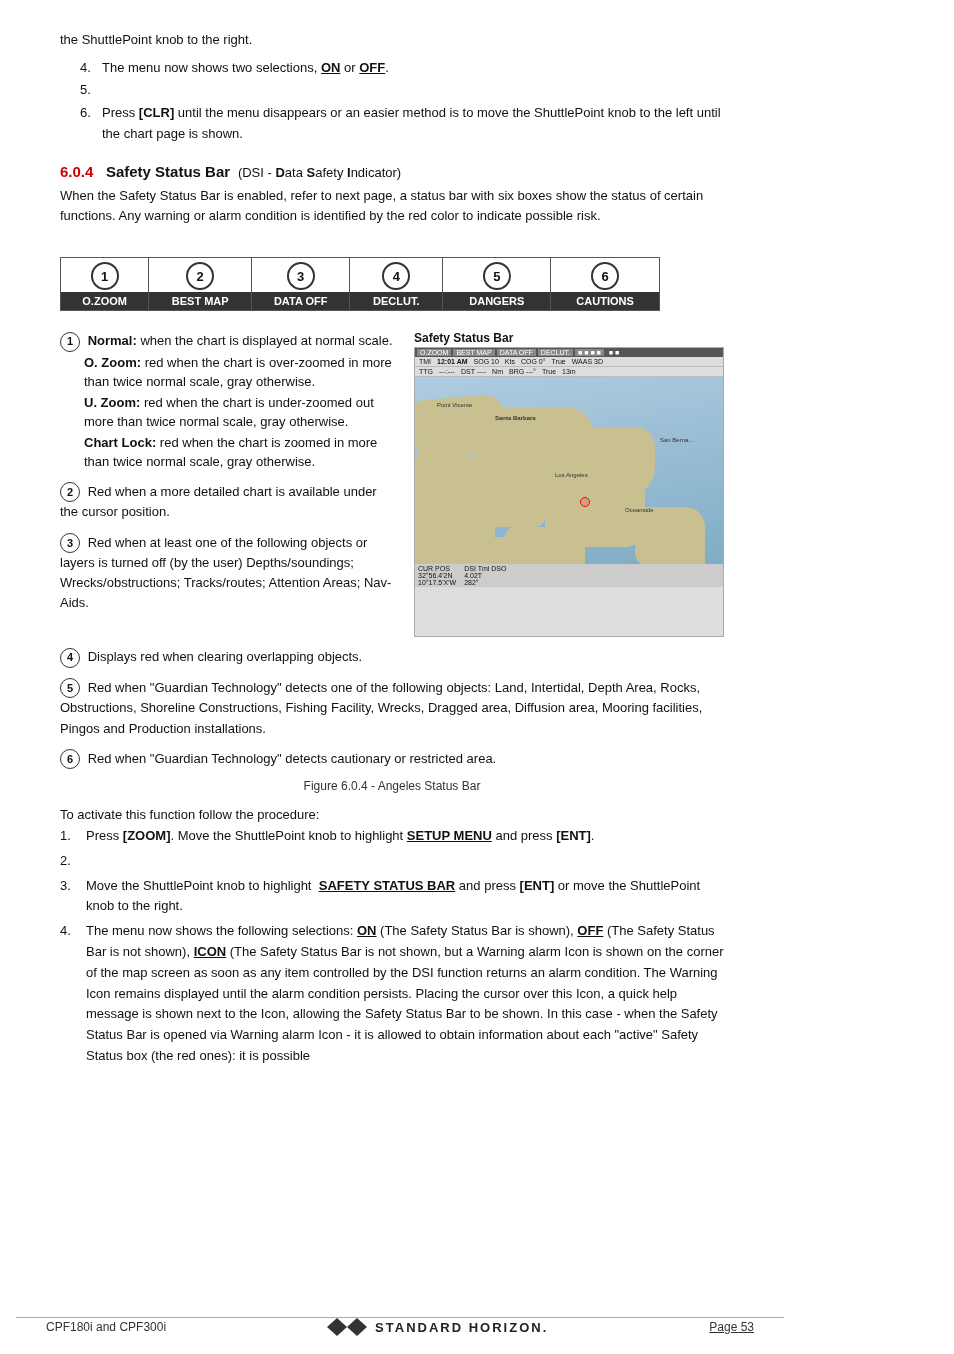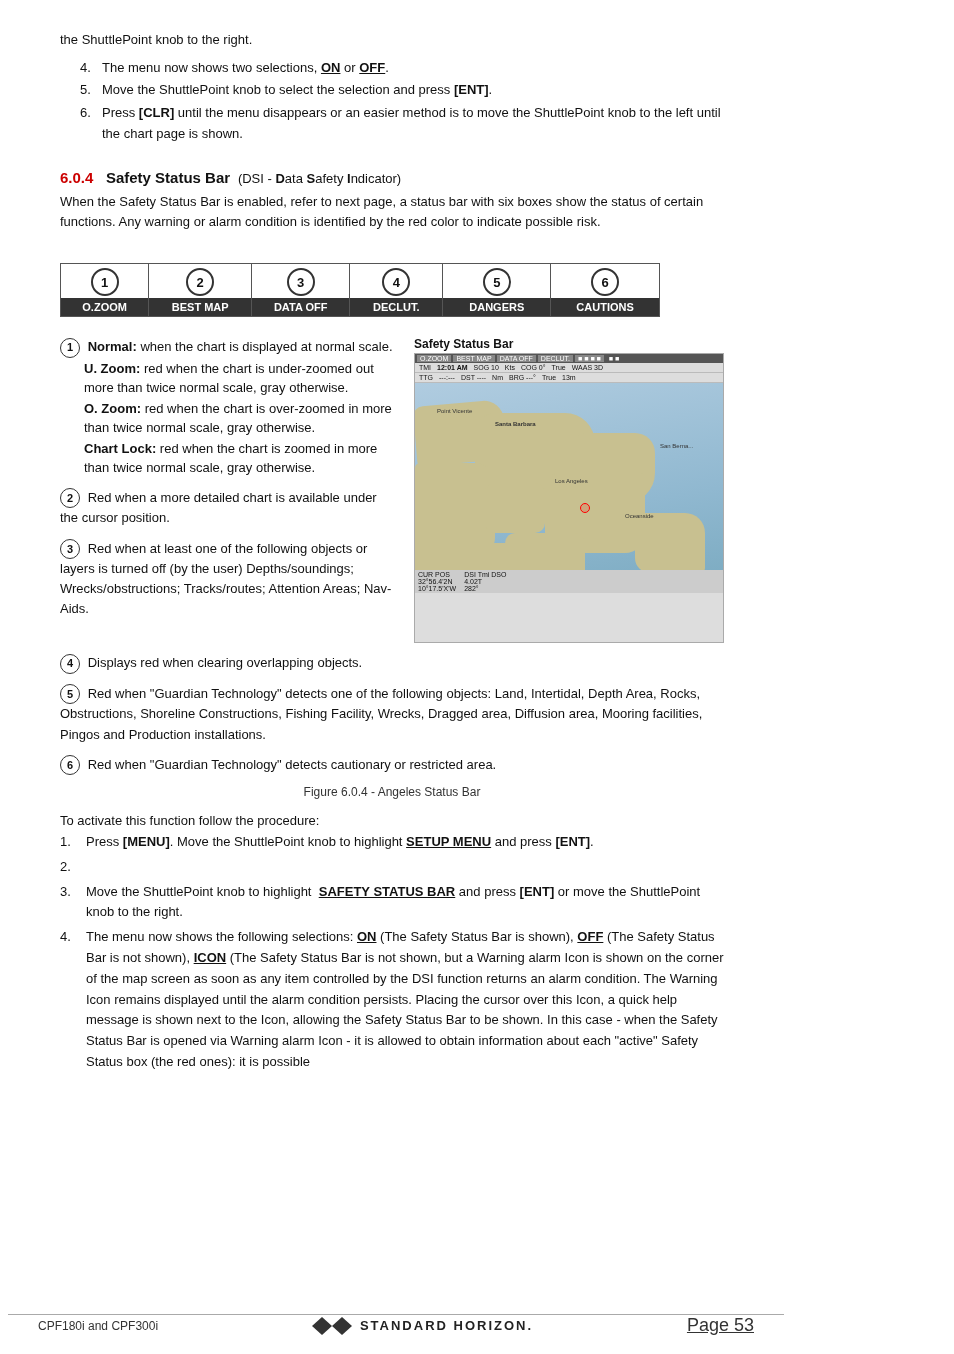--- a/index.html
+++ b/index.html
@@ -32,21 +32,21 @@
       margin-bottom: 2px;
       display: flex;
       gap: 8px;
     }
     .numbered-list li .num {
       min-width: 14px;
     }
     .section-title {
       font-size: 15px;
       font-weight: bold;
-      margin: 24px 0 6px 0;
+      margin: 18px 0 6px 0;
       color: #111;
     }
     .section-title .section-num {
       color: #c00;
     }
     .section-subtitle {
       line-height: 1.6;
       margin-bottom: 10px;
     }
     .status-bar-diagram {
@@ -161,34 +161,34 @@
       line-height: 1.6;
     }
     .proc-list li .num {
       min-width: 18px;
     }
     .bold { font-weight: bold; }
     .bold-underline { font-weight: bold; text-decoration: underline; margin-top: 26px; }
     .footer {
       position: absolute;
       bottom: 18px;
-      left: 8px;
+      left: 16px;
       right: 0;
       display: flex;
       align-items: center;
       justify-content: space-between;
       padding: 0 30px;
       border-top: 1px solid #aaa;
     }
     .footer-left {
       font-size: 12px;
       color: #333;
     }
     .footer-right {
-      font-size: 18px;
+      font-size: 12px;
       color: #333;
       text-decoration: underline;
     }
     .footer-logo {
       display: flex;
       align-items: center;
       gap: 8px;
     }
     .sh-logo {
       font-size: 13px;
@@ -211,21 +211,20 @@
   <div class="top-text">
     <span>the ShuttlePoint knob to the right.</span>
   </div>
   <ol class="numbered-list">
     <li>
       <span class="num">4.</span>
       <span>The menu now shows two selections, <span class="bold-underline">ON</span> or <span class="bold-underline">OFF</span>.</span>
     </li>
     <li>
       <span class="num">5.</span>
-      <span>Move the ShuttlePoint knob to select the selection and press <span class="bold">[ENT]</span>.</span>
     </li>
     <li>
       <span class="num">6.</span>
       <span>Press <span class="bold">[CLR]</span> until the menu disappears or an easier method is to move the ShuttlePoint knob to the left until the chart page is shown.</span>
     </li>
   </ol>
 
   <div class="section-title">
     <span class="section-num">6.0.4</span>
     &nbsp;&nbsp;<span>Safety Status Bar</span>
@@ -270,22 +269,22 @@
     </div>
   </div>
 
   <div class="main-content">
     <div class="left-col">
 
       <div class="item-block">
         <span class="circle-num">1</span>
         <span class="item-title">Normal:</span>
         <span> when the chart is displayed at normal scale.</span>
+        <p><span class="item-title">O. Zoom:</span> red when the chart is over-zoomed in more than twice normal scale, gray otherwise.</p>
         <p><span class="item-title">U. Zoom:</span> red when the chart is under-zoomed out more than twice normal scale, gray otherwise.</p>
-        <p><span class="item-title">O. Zoom:</span> red when the chart is over-zoomed in more than twice normal scale, gray otherwise.</p>
         <p><span class="item-title">Chart Lock:</span> red when the chart is zoomed in more than twice normal scale, gray otherwise.</p>
       </div>
 
       <div class="item-block">
         <span class="circle-num">2</span>
         <span>Red when a more detailed chart is available under the cursor position.</span>
       </div>
 
       <div class="item-block">
         <span class="circle-num">3</span>
@@ -375,21 +374,21 @@
     <span>Red when "Guardian Technology" detects cautionary or restricted area.</span>
   </div>
 
   <div class="figure-caption">Figure 6.0.4 - Angeles Status Bar</div>
 
   <div class="procedure-section">
     <div>To activate this function follow the procedure:</div>
     <ol class="proc-list">
       <li>
         <span class="num">1.</span>
-        <span>Press <span class="bold">[MENU]</span>. Move the ShuttlePoint knob to highlight <span class="bold-underline">SETUP MENU</span> and press <span class="bold">[ENT]</span>.</span>
+        <span>Press <span class="bold">[ZOOM]</span>. Move the ShuttlePoint knob to highlight <span class="bold-underline">SETUP MENU</span> and press <span class="bold">[ENT]</span>.</span>
       </li>
       <li>
         <span class="num">2.</span>
       </li>
       <li>
         <span class="num">3.</span>
         <span>Move the ShuttlePoint knob to highlight &nbsp;<span class="bold-underline">SAFETY STATUS BAR</span> and press <span class="bold">[ENT]</span> or move the ShuttlePoint knob to the right.</span>
       </li>
       <li>
         <span class="num">4.</span>

